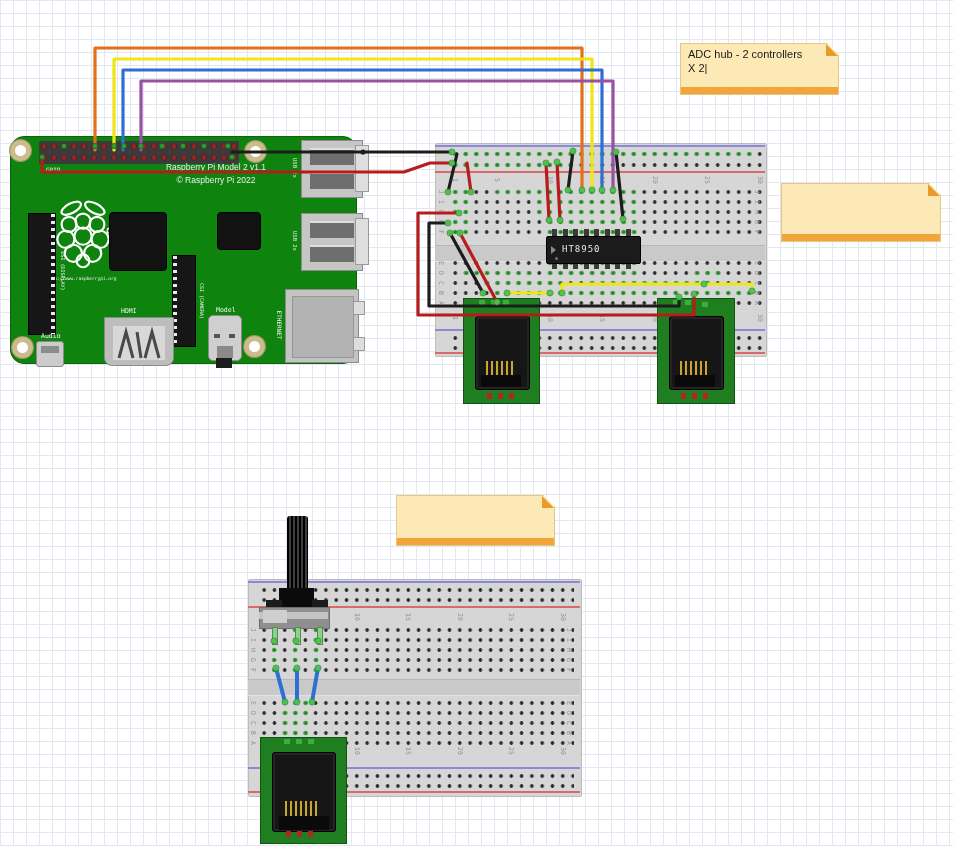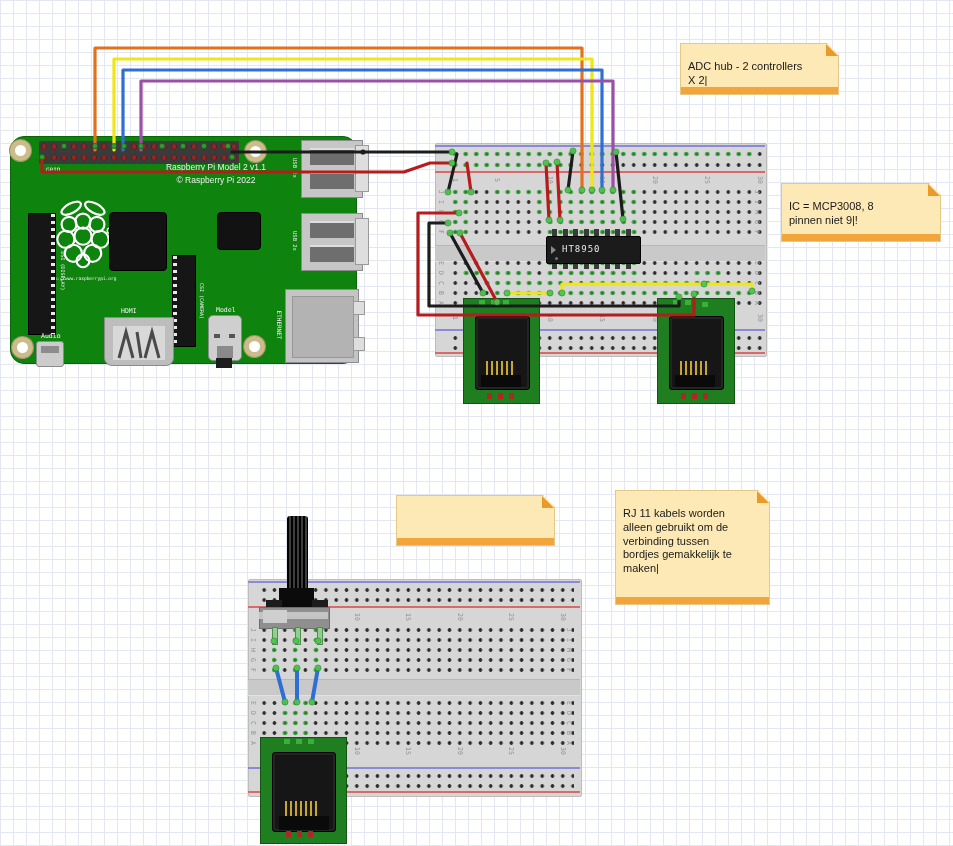--- a/index.html
+++ b/index.html
@@ -68,21 +68,21 @@
   
   #wires{position:absolute;left:0;top:0;z-index:40;pointer-events:none;}
   #wires path{fill:none;stroke-linecap:round;stroke-linejoin:round;}
   .w3{stroke-width:3.2px;}
   .w4{stroke-width:4px;}
 
   
   .note{position:absolute;background:#fde9b5;border:1px solid #e5c788;z-index:50;
      clip-path:polygon(0 0,calc(100% - 12px) 0,100% 12px,100% 100%,0 100%);
      font-size:11px;line-height:1.25;color:#1a1a1a;}
-  .note .txt{position:absolute;left:7px;top:4px;right:5px;white-space:pre-line;margin-top:12px;}
+  .note .txt{position:absolute;left:7px;top:4px;right:5px;white-space:pre-line;}
   .note .fold{position:absolute;right:0;top:0;width:12px;height:12px;background:#e99a28;
      clip-path:polygon(0 0,100% 100%,0 100%);}
   .note .bar{position:absolute;left:0;right:0;bottom:0;height:7px;background:#f2a53a;}
 </style>
 </head>
 <body>
 
 <div id="canvas">
 
   <div class="bb" style="left:435px;top:143px;width:330px;height:212px;">
@@ -327,35 +327,24 @@
       </g>
   </svg>
 
   <div class="note" style="left:680px;top:43px;width:157px;height:50px;">
     <div class="txt">ADC hub - 2 controllers
 X 2|</div>
     <div class="fold"></div>
     <div class="bar"></div>
   </div>
   <div class="note" style="left:781px;top:183px;width:158px;height:57px;">
-    <div class="txt">IC = MCP3008, 8
-pinnen niet 9|!</div>
     <div class="fold"></div>
     <div class="bar"></div>
   </div>
   <div class="note" style="left:396px;top:495px;width:157px;height:49px;">
-    <div class="fold"></div>
-    <div class="bar"></div>
-  </div>
-  <div class="note" style="left:615px;top:490px;width:153px;height:113px;">
-    <div class="txt">RJ 11 kabels worden
-alleen gebruikt om de
-verbinding tussen
-bordjes gemakkelijk te
-maken|</div>
     <div class="fold"></div>
     <div class="bar"></div>
   </div>
 
 <div style="position:absolute;left:441px;top:192px;" class="bb-label">J</div>
     <div style="position:absolute;left:757px;top:192px;" class="bb-label">J</div>
     <div style="position:absolute;left:441px;top:202px;" class="bb-label">I</div>
     <div style="position:absolute;left:757px;top:202px;" class="bb-label">I</div>
     <div style="position:absolute;left:441px;top:212px;" class="bb-label">H</div>
     <div style="position:absolute;left:757px;top:212px;" class="bb-label">H</div>

